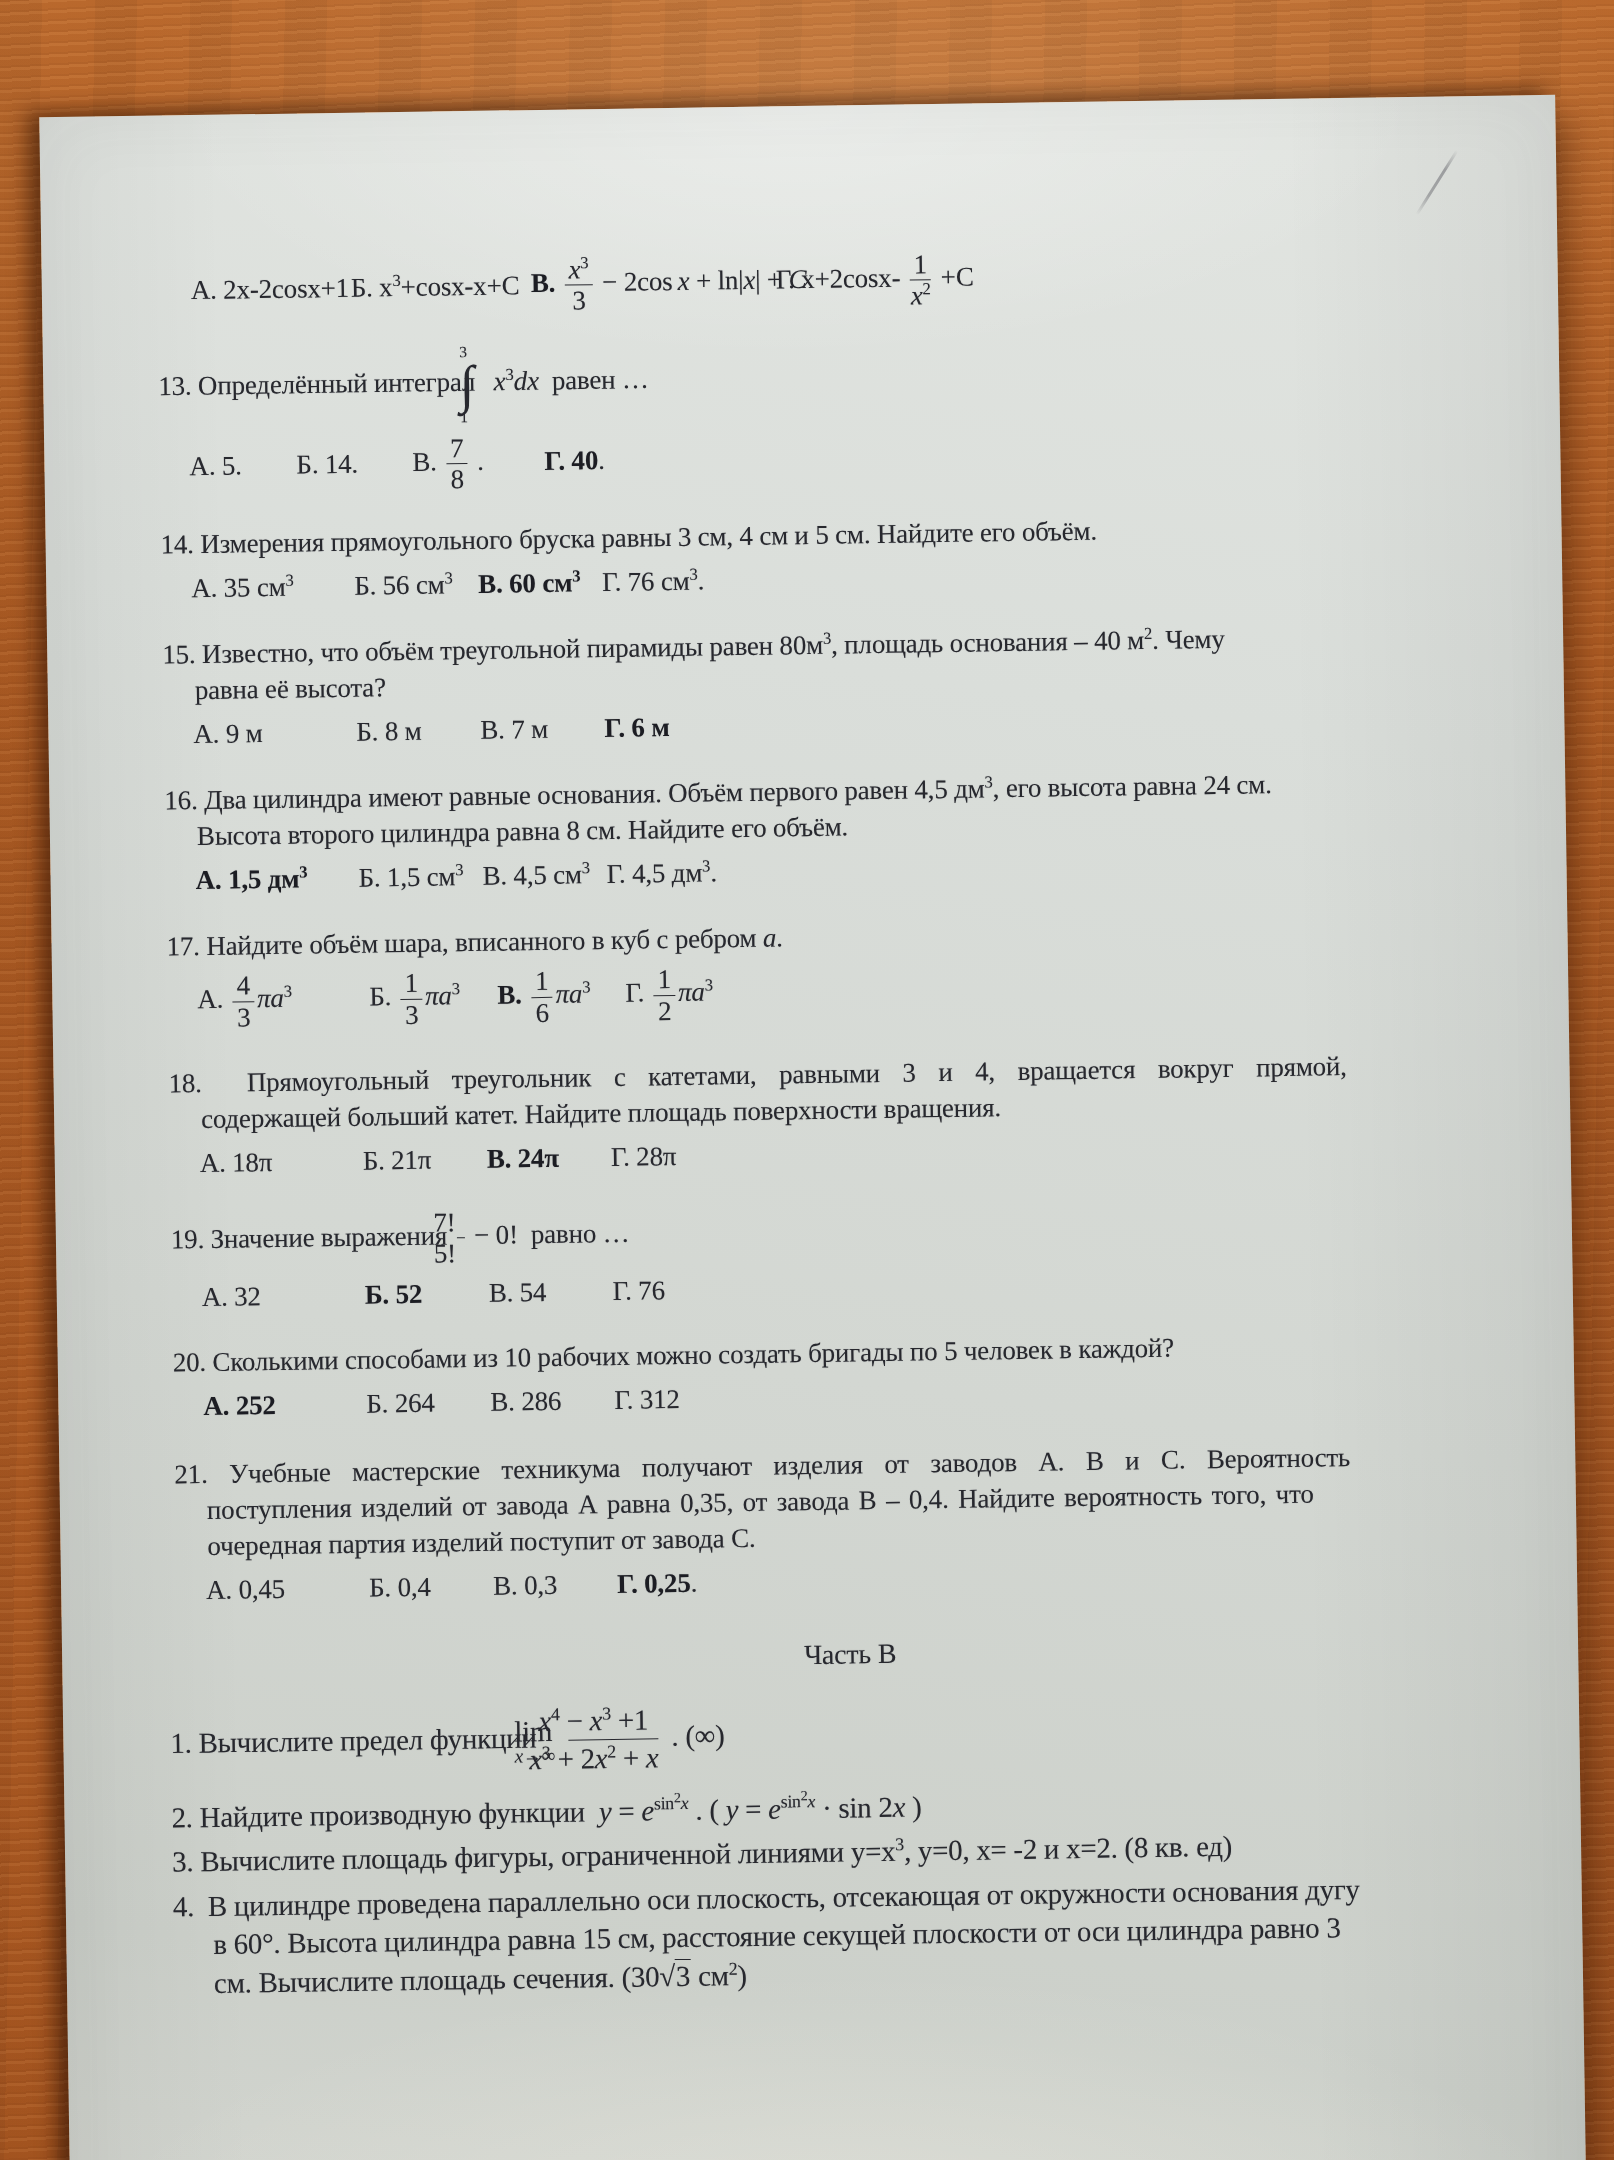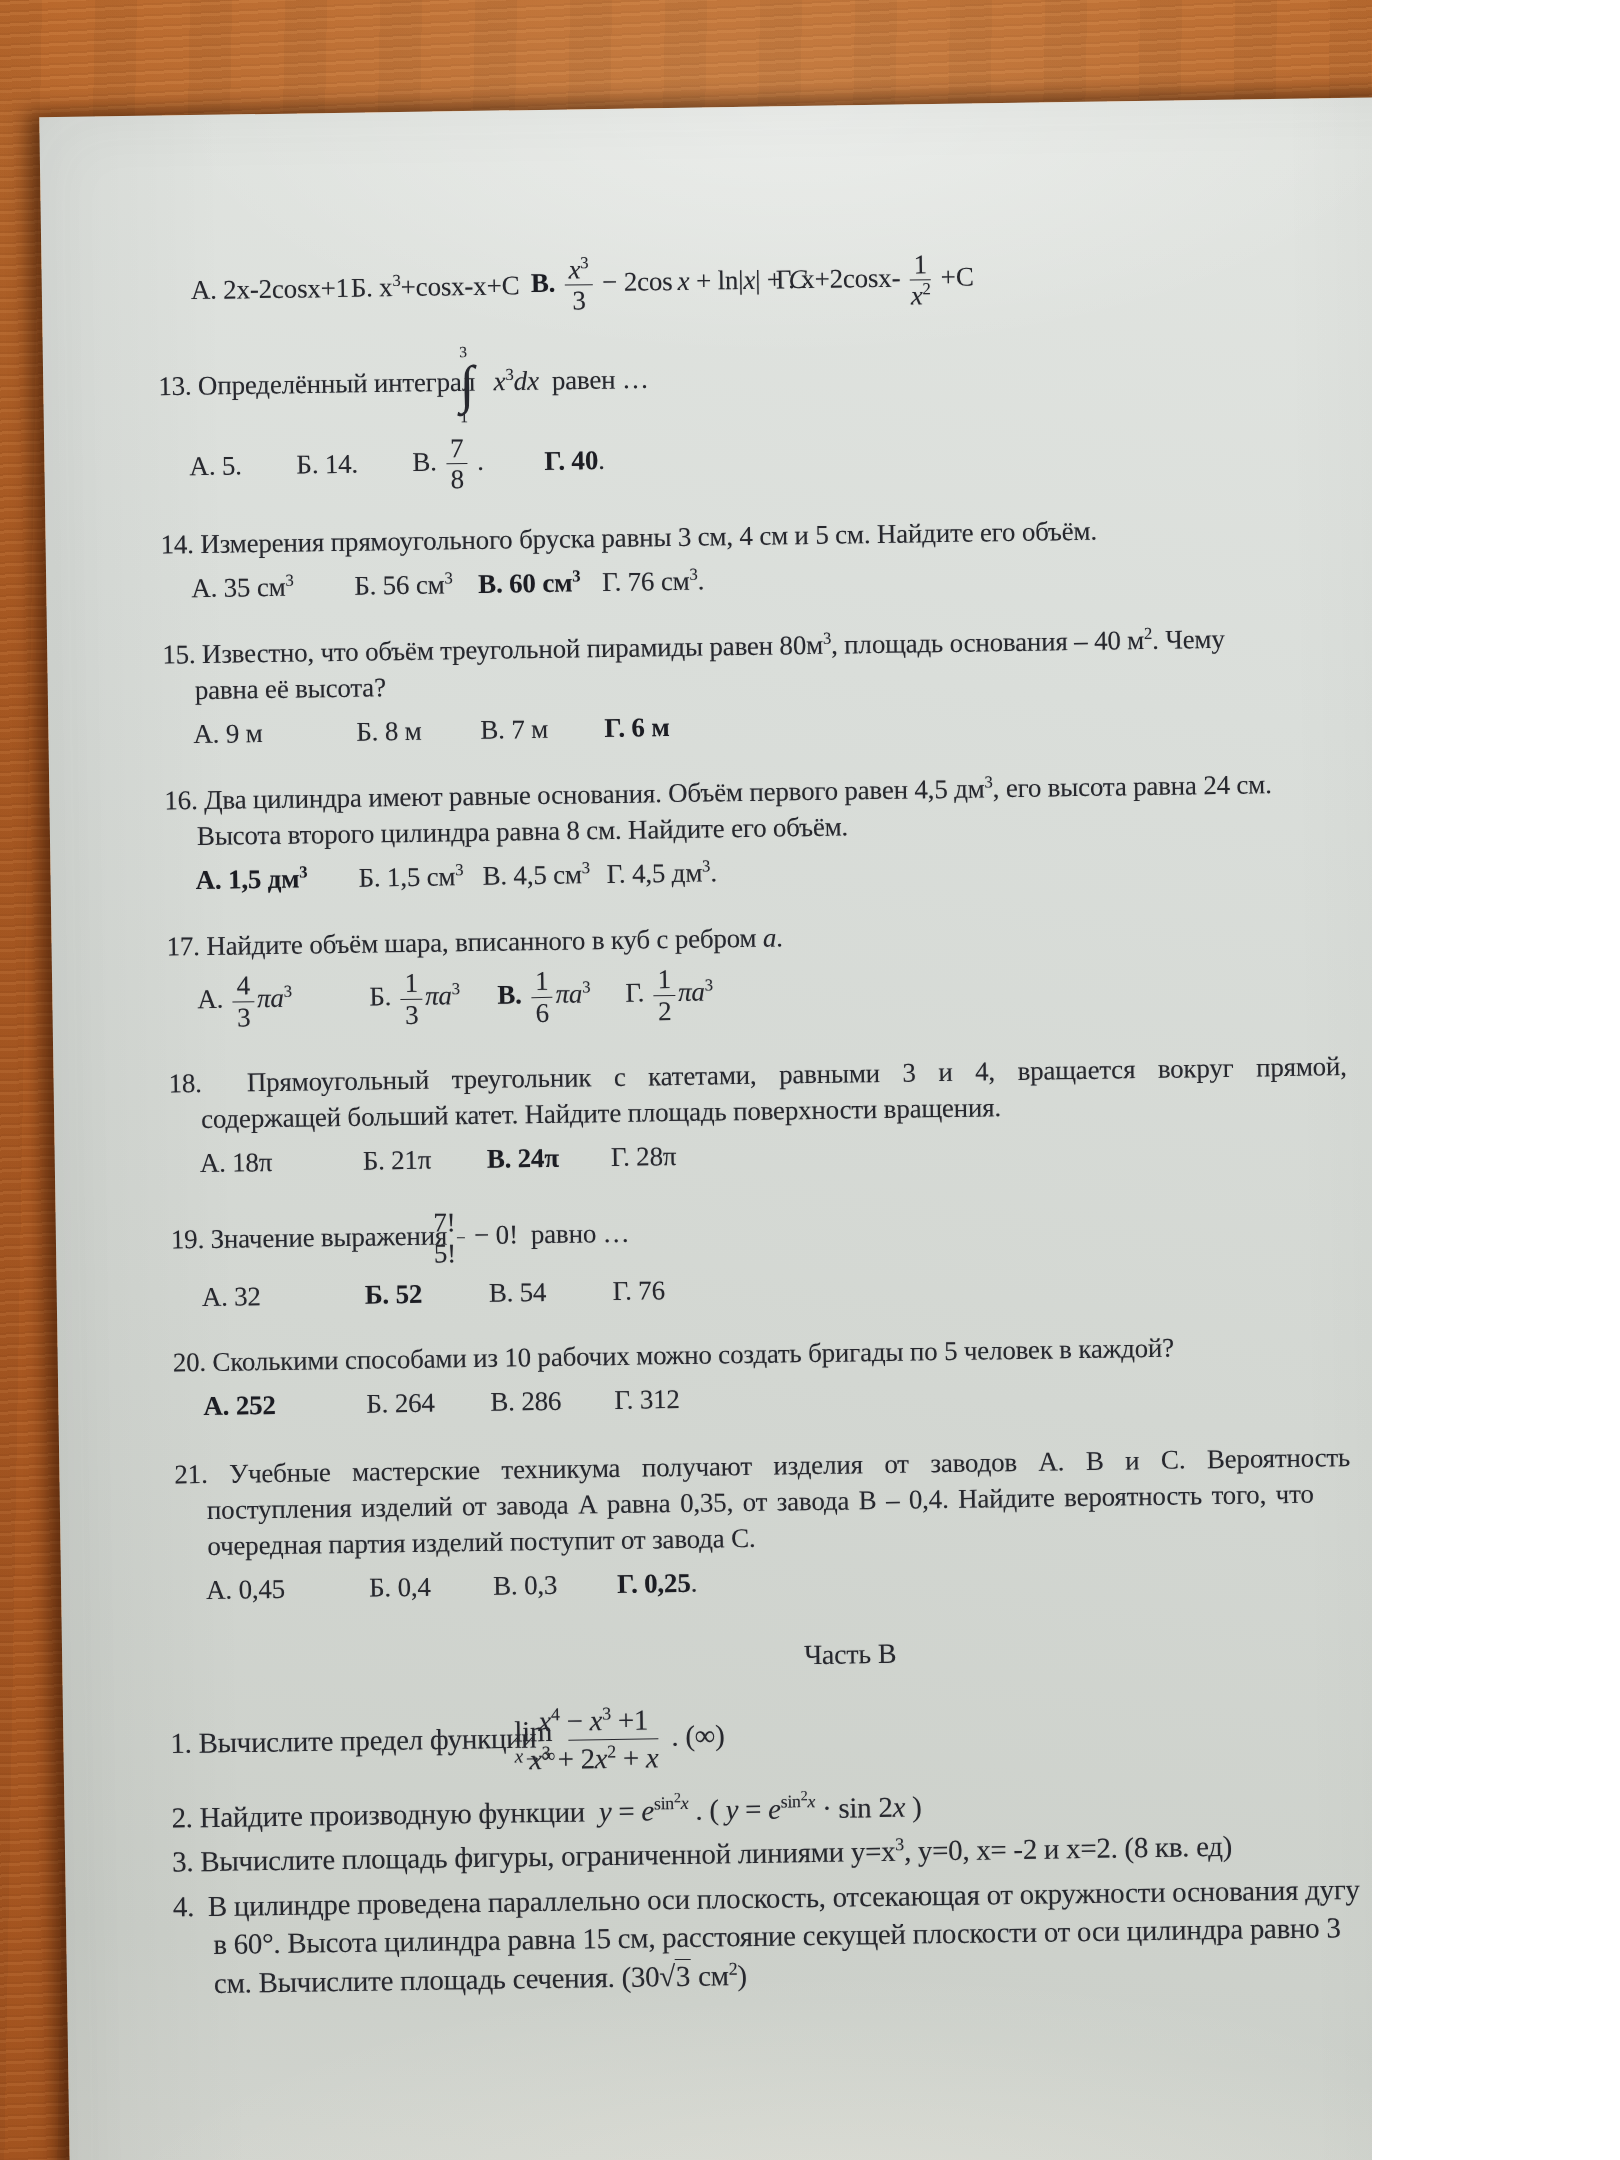--- a/index.html
+++ b/index.html
@@ -1,20 +1,20 @@
 <!DOCTYPE html>
 <html><head>
 <meta charset="utf-8">
 <style>
   html,body{margin:0;padding:0;}
   body{
     width:1620px;height:2160px;overflow:hidden;
     font-family:"Liberation Serif","DejaVu Serif",serif;
   }
-  .scene{position:relative;width:1372px;height:2160px;overflow:hidden;}
+  .scene{position:relative;width:1614px;height:2160px;overflow:hidden;}
   .wood{
     position:absolute;inset:0;
     background:
       radial-gradient(1300px 520px at 55% 6%, rgba(255,215,160,0.22), transparent 60%),
       repeating-linear-gradient(177deg, rgba(90,40,10,0.10) 0 2px, rgba(255,200,140,0.08) 2px 5px, rgba(120,60,20,0.06) 5px 11px),
       repeating-linear-gradient(91deg, rgba(0,0,0,0.045) 0 42px, transparent 42px 95px),
       linear-gradient(180deg,#bd6b2e 0%,#b05d24 30%,#a55520 100%);
   }
   .paper{
     position:absolute;left:52px;top:106px;width:1516px;height:2160px;

